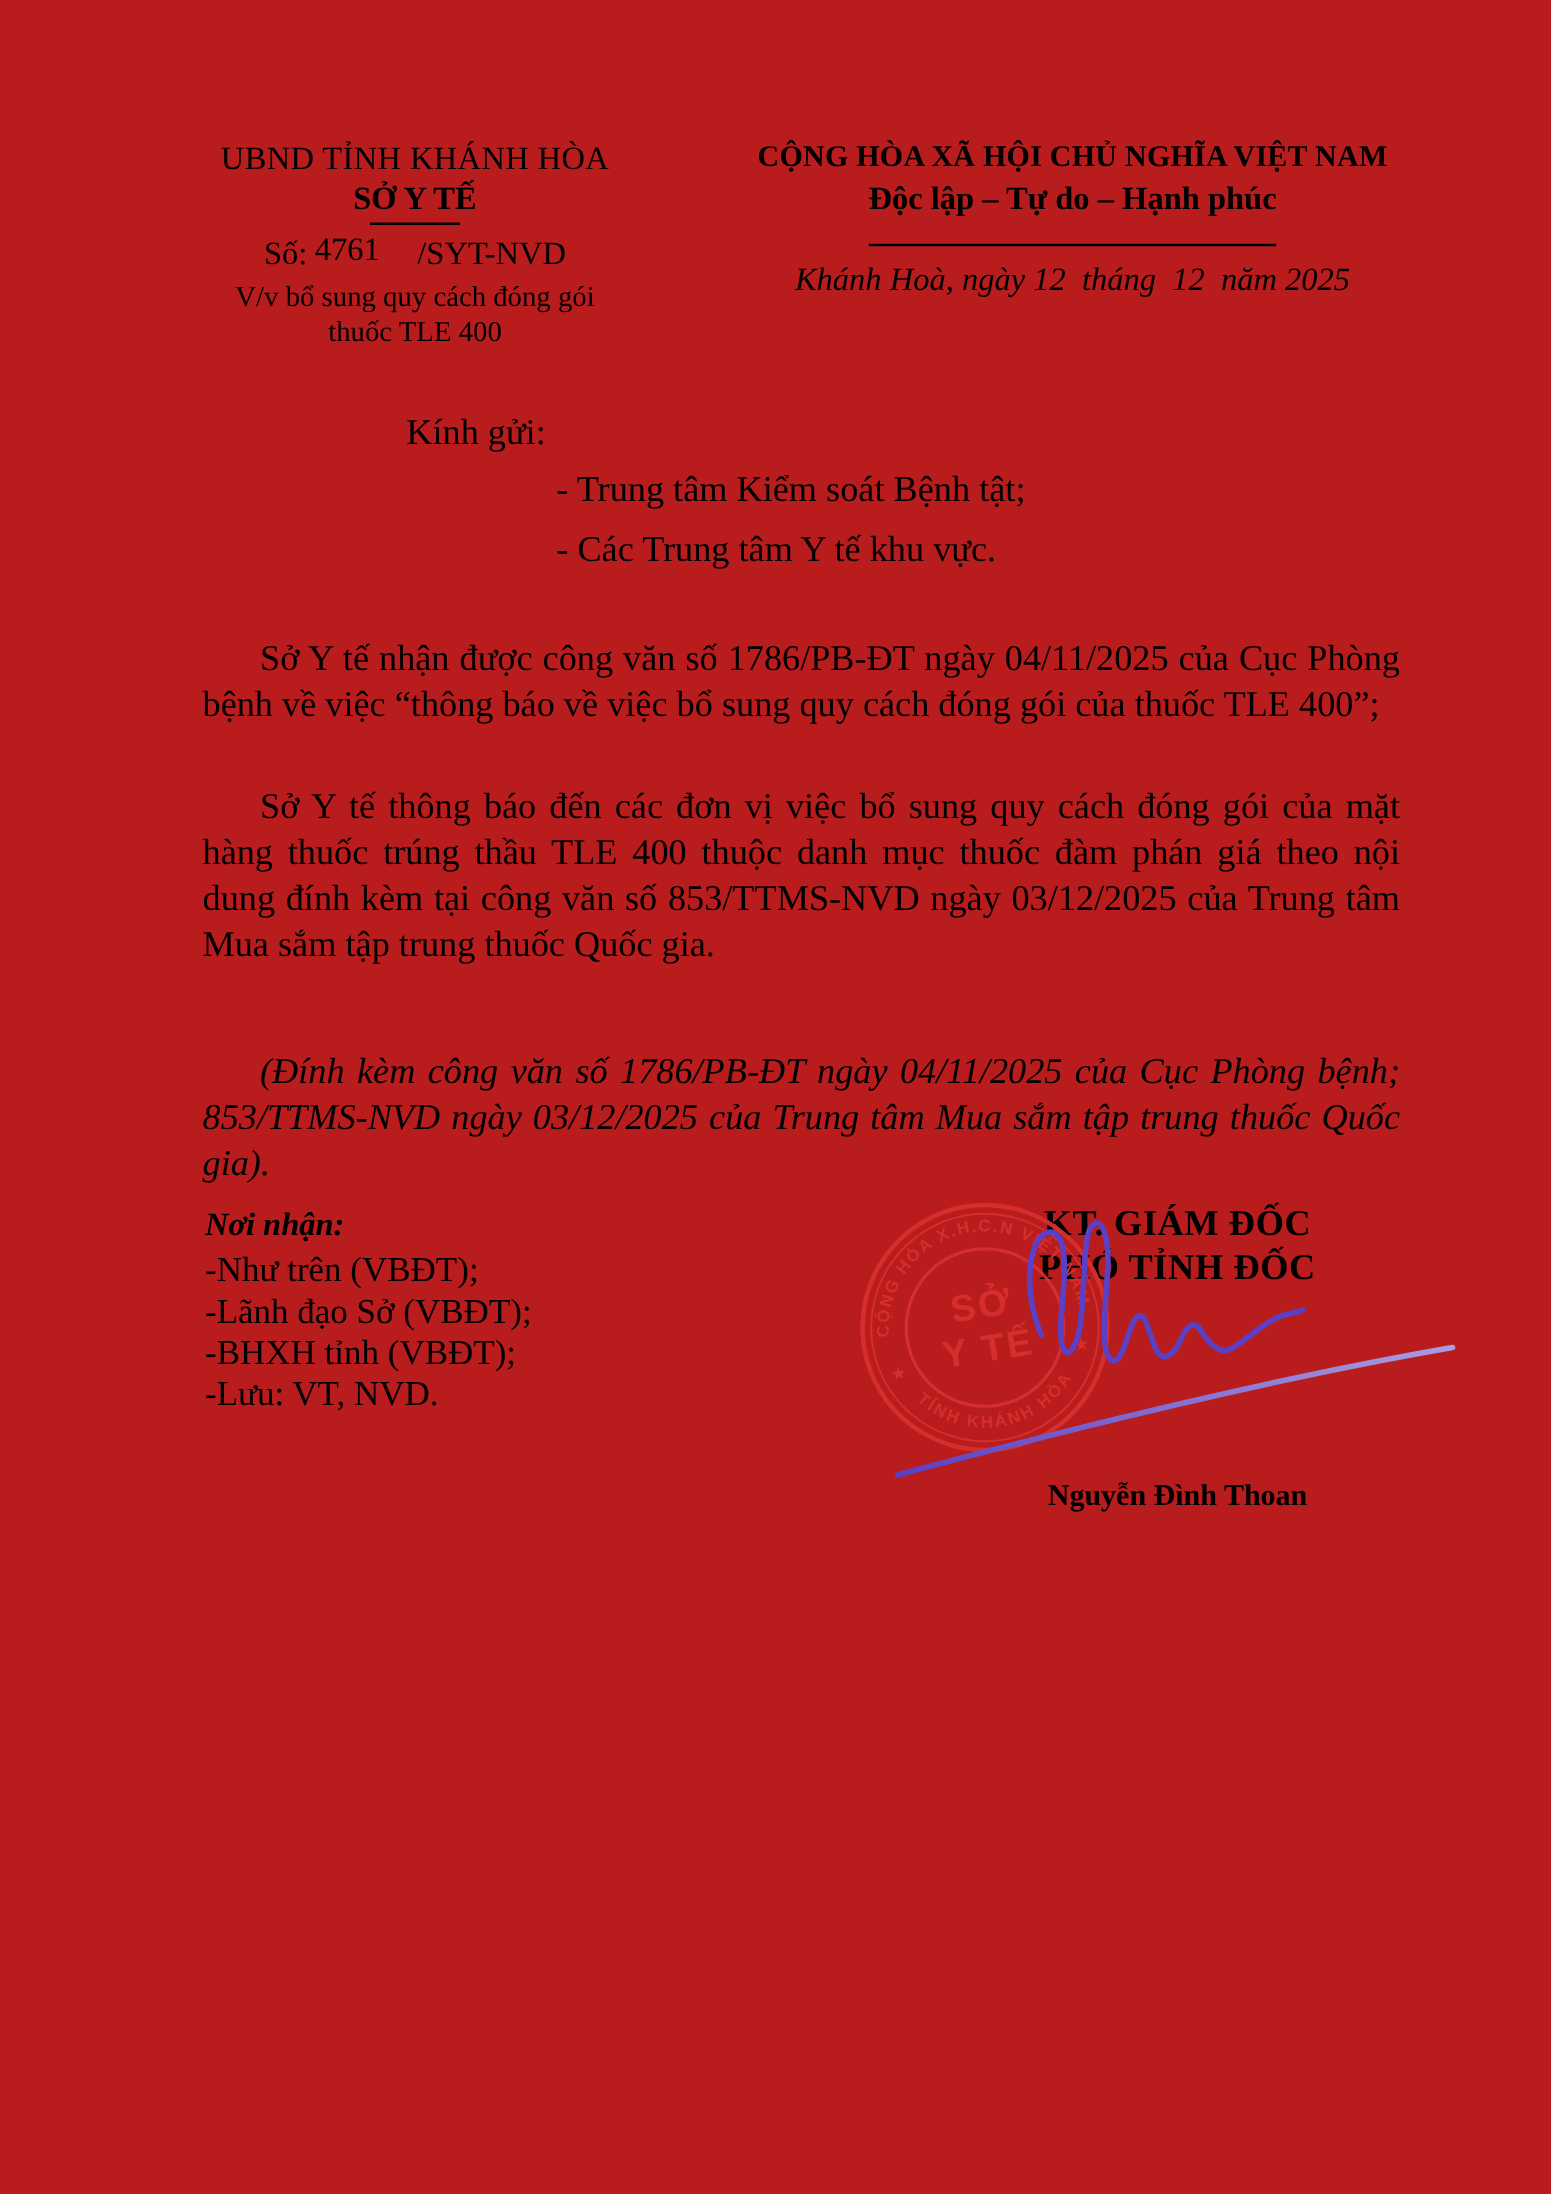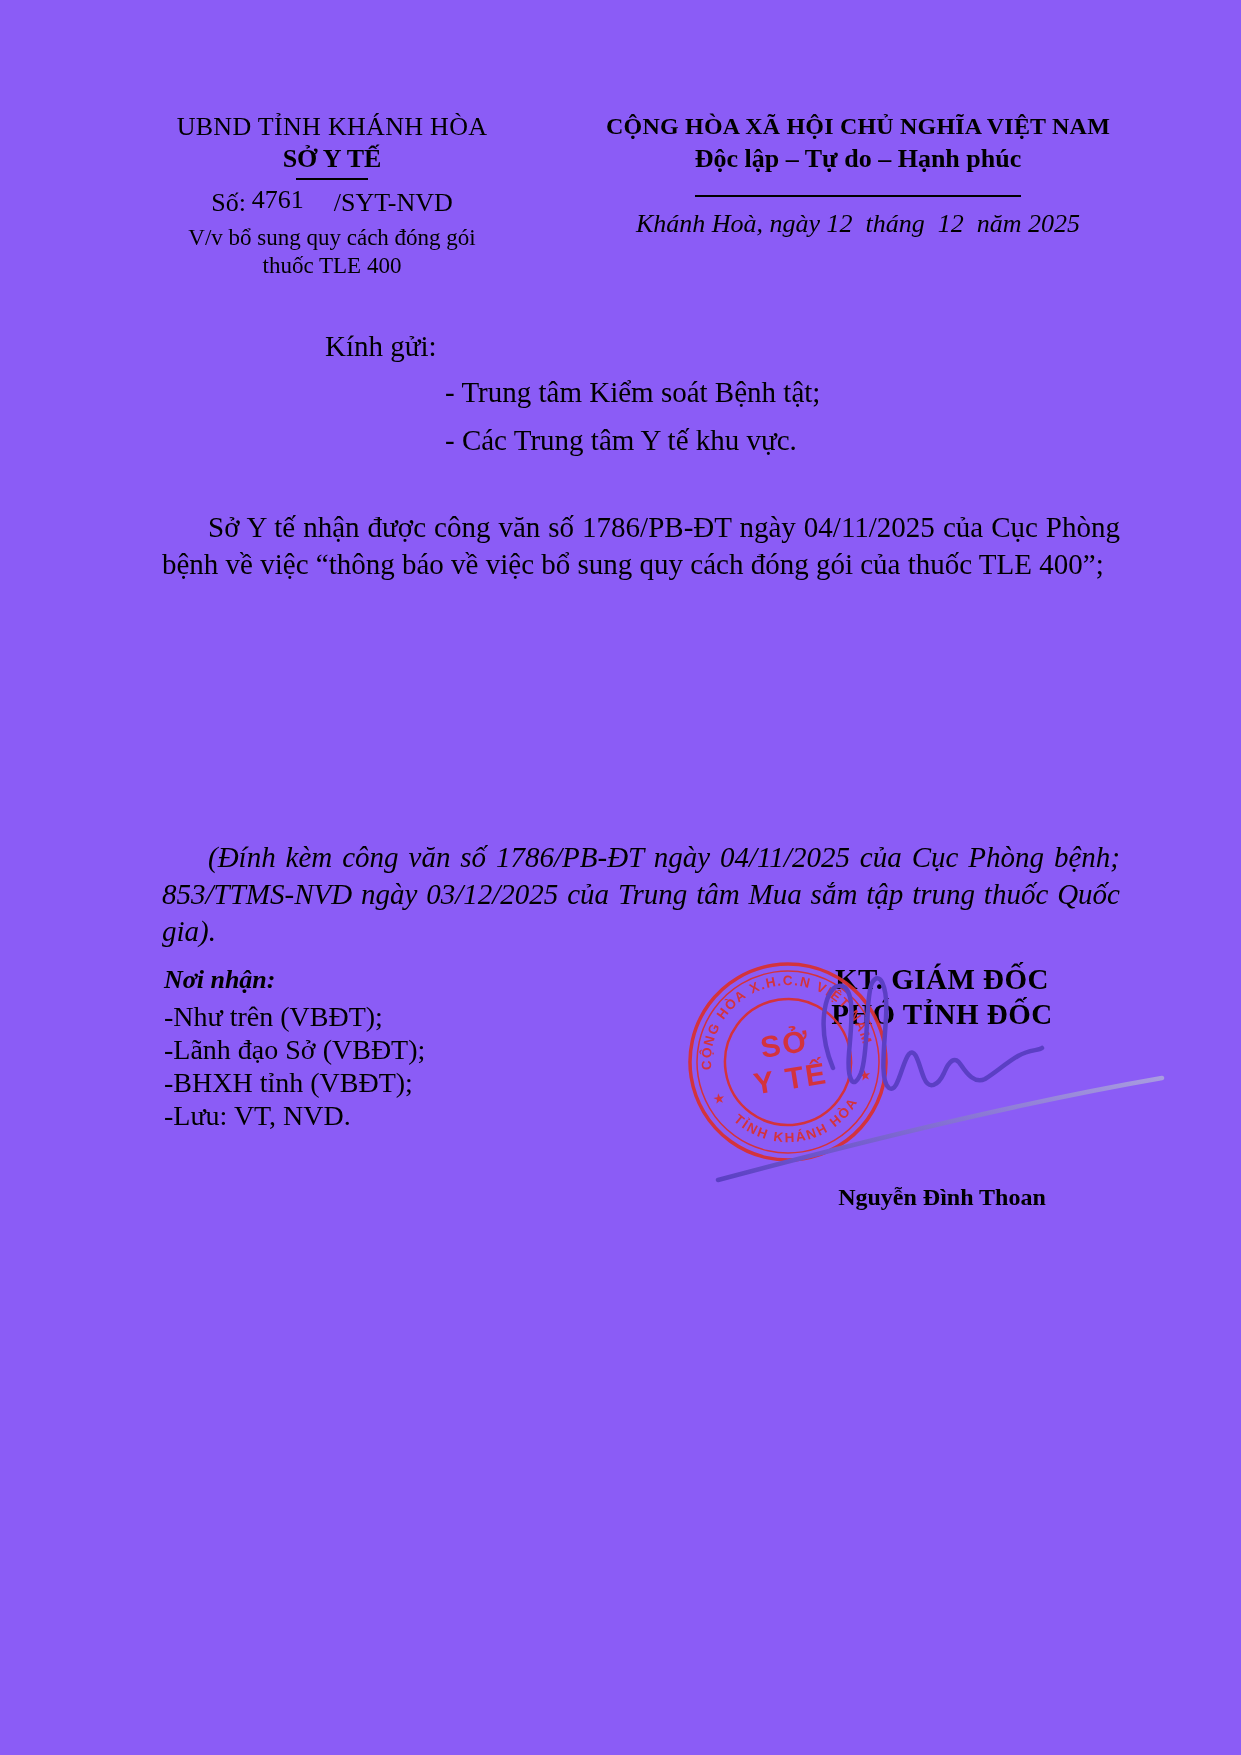--- a/index.html
+++ b/index.html
@@ -1,19 +1,19 @@
 <!DOCTYPE html>
 <html style="--stamp-red: #d93030; --ink-purple: #5b3fc4; --ink-purple-light: #a99ce0;"><head>
 <meta charset="utf-8">
 <style>
   html,body{margin:0;padding:0;background:#ffffff;}
   .page{
     position:relative;
     width:1241px;height:1755px;
-    background:#8b5cf6;
+    background:#b91c1c;
     font-family:"Liberation Serif","DejaVu Serif",serif;
     color:#000;
     overflow:hidden;
   }
   
   .hdr-left{position:absolute;left:132px;top:112px;width:400px;text-align:center;}
   .hl1{font-size:26px;line-height:30px;letter-spacing:.3px;}
   .hl2{font-size:26px;line-height:30px;font-weight:bold;margin-top:2px;}
   .hl-underline{width:72px;border-top:2px solid #000;margin:4px auto 0 auto;}
   .hl-num{font-size:26px;line-height:30px;margin-top:8px;}
@@ -81,20 +81,21 @@
       <span class="hr2-inner">Độc lập – Tự do – Hạnh phúc</span>
     </div>
     <div class="hr-date">Khánh Hoà, ngày 12  tháng  12  năm 2025</div>
   </div>
 
   <div class="salutation">Kính gửi:</div>
   <div class="recipient r2">- Các Trung tâm Y tế khu vực.</div>
   <div class="recipient r1">- Trung tâm Kiểm soát Bệnh tật;</div>
 
   <p class="bodyp p1">Sở Y tế nhận được công văn số 1786/PB-ĐT ngày 04/11/2025 của Cục Phòng bệnh về việc “thông báo về việc bổ sung quy cách đóng gói của thuốc TLE 400”;</p>
+  <p class="bodyp p2">Sở Y tế thông báo đến các đơn vị việc bổ sung quy cách đóng gói của mặt hàng thuốc trúng thầu TLE 400 thuộc danh mục thuốc đàm phán giá theo nội dung đính kèm tại công văn số 853/TTMS-NVD ngày 03/12/2025 của Trung tâm Mua sắm tập trung thuốc Quốc gia.</p>
   <p class="bodyp p4">(Đính kèm công văn số 1786/PB-ĐT ngày 04/11/2025 của Cục Phòng bệnh; 853/TTMS-NVD ngày 03/12/2025 của Trung tâm Mua sắm tập trung thuốc Quốc gia).</p>
 
   <div class="noi-nhan">Nơi nhận:</div>
   <div class="nn-item" style="top:1000px">-Như trên (VBĐT);</div>
   <div class="nn-item" style="top:1033px">-Lãnh đạo Sở (VBĐT);</div>
   <div class="nn-item" style="top:1066px">-BHXH tỉnh (VBĐT);</div>
   <div class="nn-item" style="top:1099px">-Lưu: VT, NVD.</div>
 
   <div class="sig-titles">
     <div class="sig-t">KT. GIÁM ĐỐC</div>

